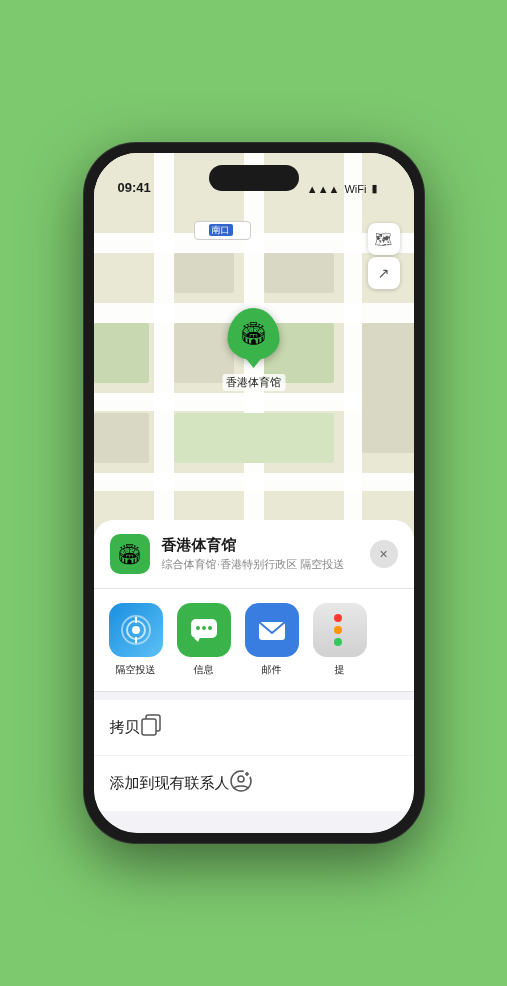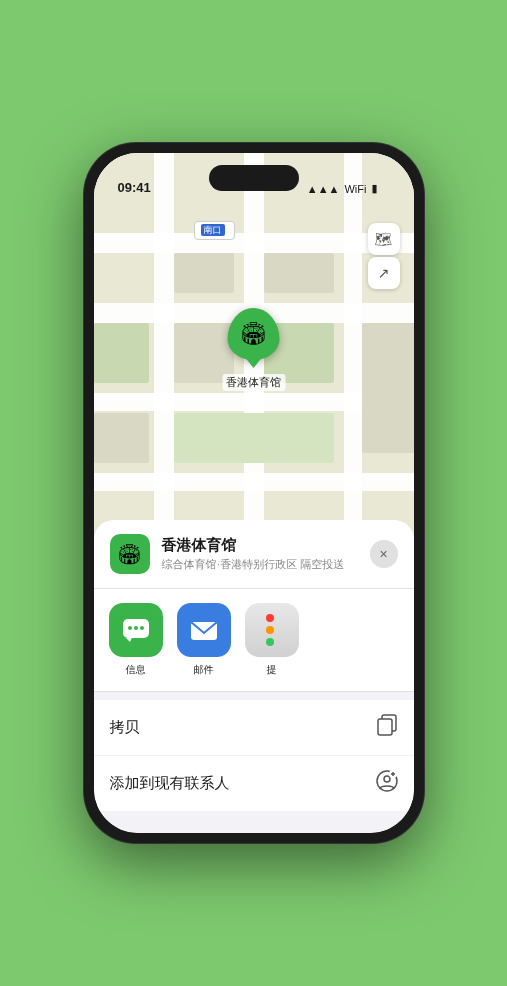--- a/index.html
+++ b/index.html
@@ -138,21 +138,21 @@
     }
 
     
     .map-label {
       position: absolute;
       top: 68px;
       left: 100px;
       background: white;
       border: 1px solid #ccc;
       border-radius: 4px;
-      padding: 2px 6px;
+      padding: 2px 14px;
       font-size: 10px;
       color: #3366cc;
       white-space: nowrap;
     }
 
     
     .map-buttons {
       position: absolute;
       top: 70px;
       right: 14px;
@@ -280,21 +280,20 @@
 
     
     .action-list {
       background: white;
       margin-top: 8px;
     }
 
     .action-item {
       display: flex;
       align-items: center;
-      justify-content: space-between;
       padding: 14px 16px;
       border-bottom: 1px solid #f0f0f0;
     }
 
     .action-item:last-child {
       border-bottom: none;
     }
 
     .action-label {
       font-size: 15px;
@@ -384,20 +383,32 @@
         <div class="location-icon">🏟</div>
         <div class="location-info">
           <div class="location-name">香港体育馆</div>
           <div class="location-sub">综合体育馆·香港特别行政区 隔空投送</div>
         </div>
         <div class="close-btn">×</div>
       </div>
 
       <div class="share-row" style="position:relative;">
 
+        <div class="share-item">
+          <div class="share-icon-box airdrop">
+            <svg width="30" height="30" viewBox="0 0 30 30" xmlns="http://www.w3.org/2000/svg">
+              <circle cx="15" cy="15" r="14" fill="none" stroke="white" stroke-width="2" opacity="0.5"></circle>
+              <circle cx="15" cy="15" r="9" fill="none" stroke="white" stroke-width="2" opacity="0.7"></circle>
+              <circle cx="15" cy="15" r="4" fill="white"></circle>
+              <line x1="15" y1="2" x2="15" y2="8" stroke="white" stroke-width="2"></line>
+              <line x1="15" y1="22" x2="15" y2="28" stroke="white" stroke-width="2"></line>
+            </svg>
+          </div>
+          <span class="share-label">隔空投送</span>
+        </div>
 
         <div class="share-item">
           <div class="share-icon-box message">
             <svg width="30" height="30" viewBox="0 0 30 30" xmlns="http://www.w3.org/2000/svg">
               <rect x="2" y="4" width="26" height="19" rx="5" fill="white"></rect>
               <polygon points="5,23 12,20 9,27" fill="white"></polygon>
               <circle cx="9" cy="13" r="2" fill="#3ab44a"></circle>
               <circle cx="15" cy="13" r="2" fill="#3ab44a"></circle>
               <circle cx="21" cy="13" r="2" fill="#3ab44a"></circle>
             </svg>

